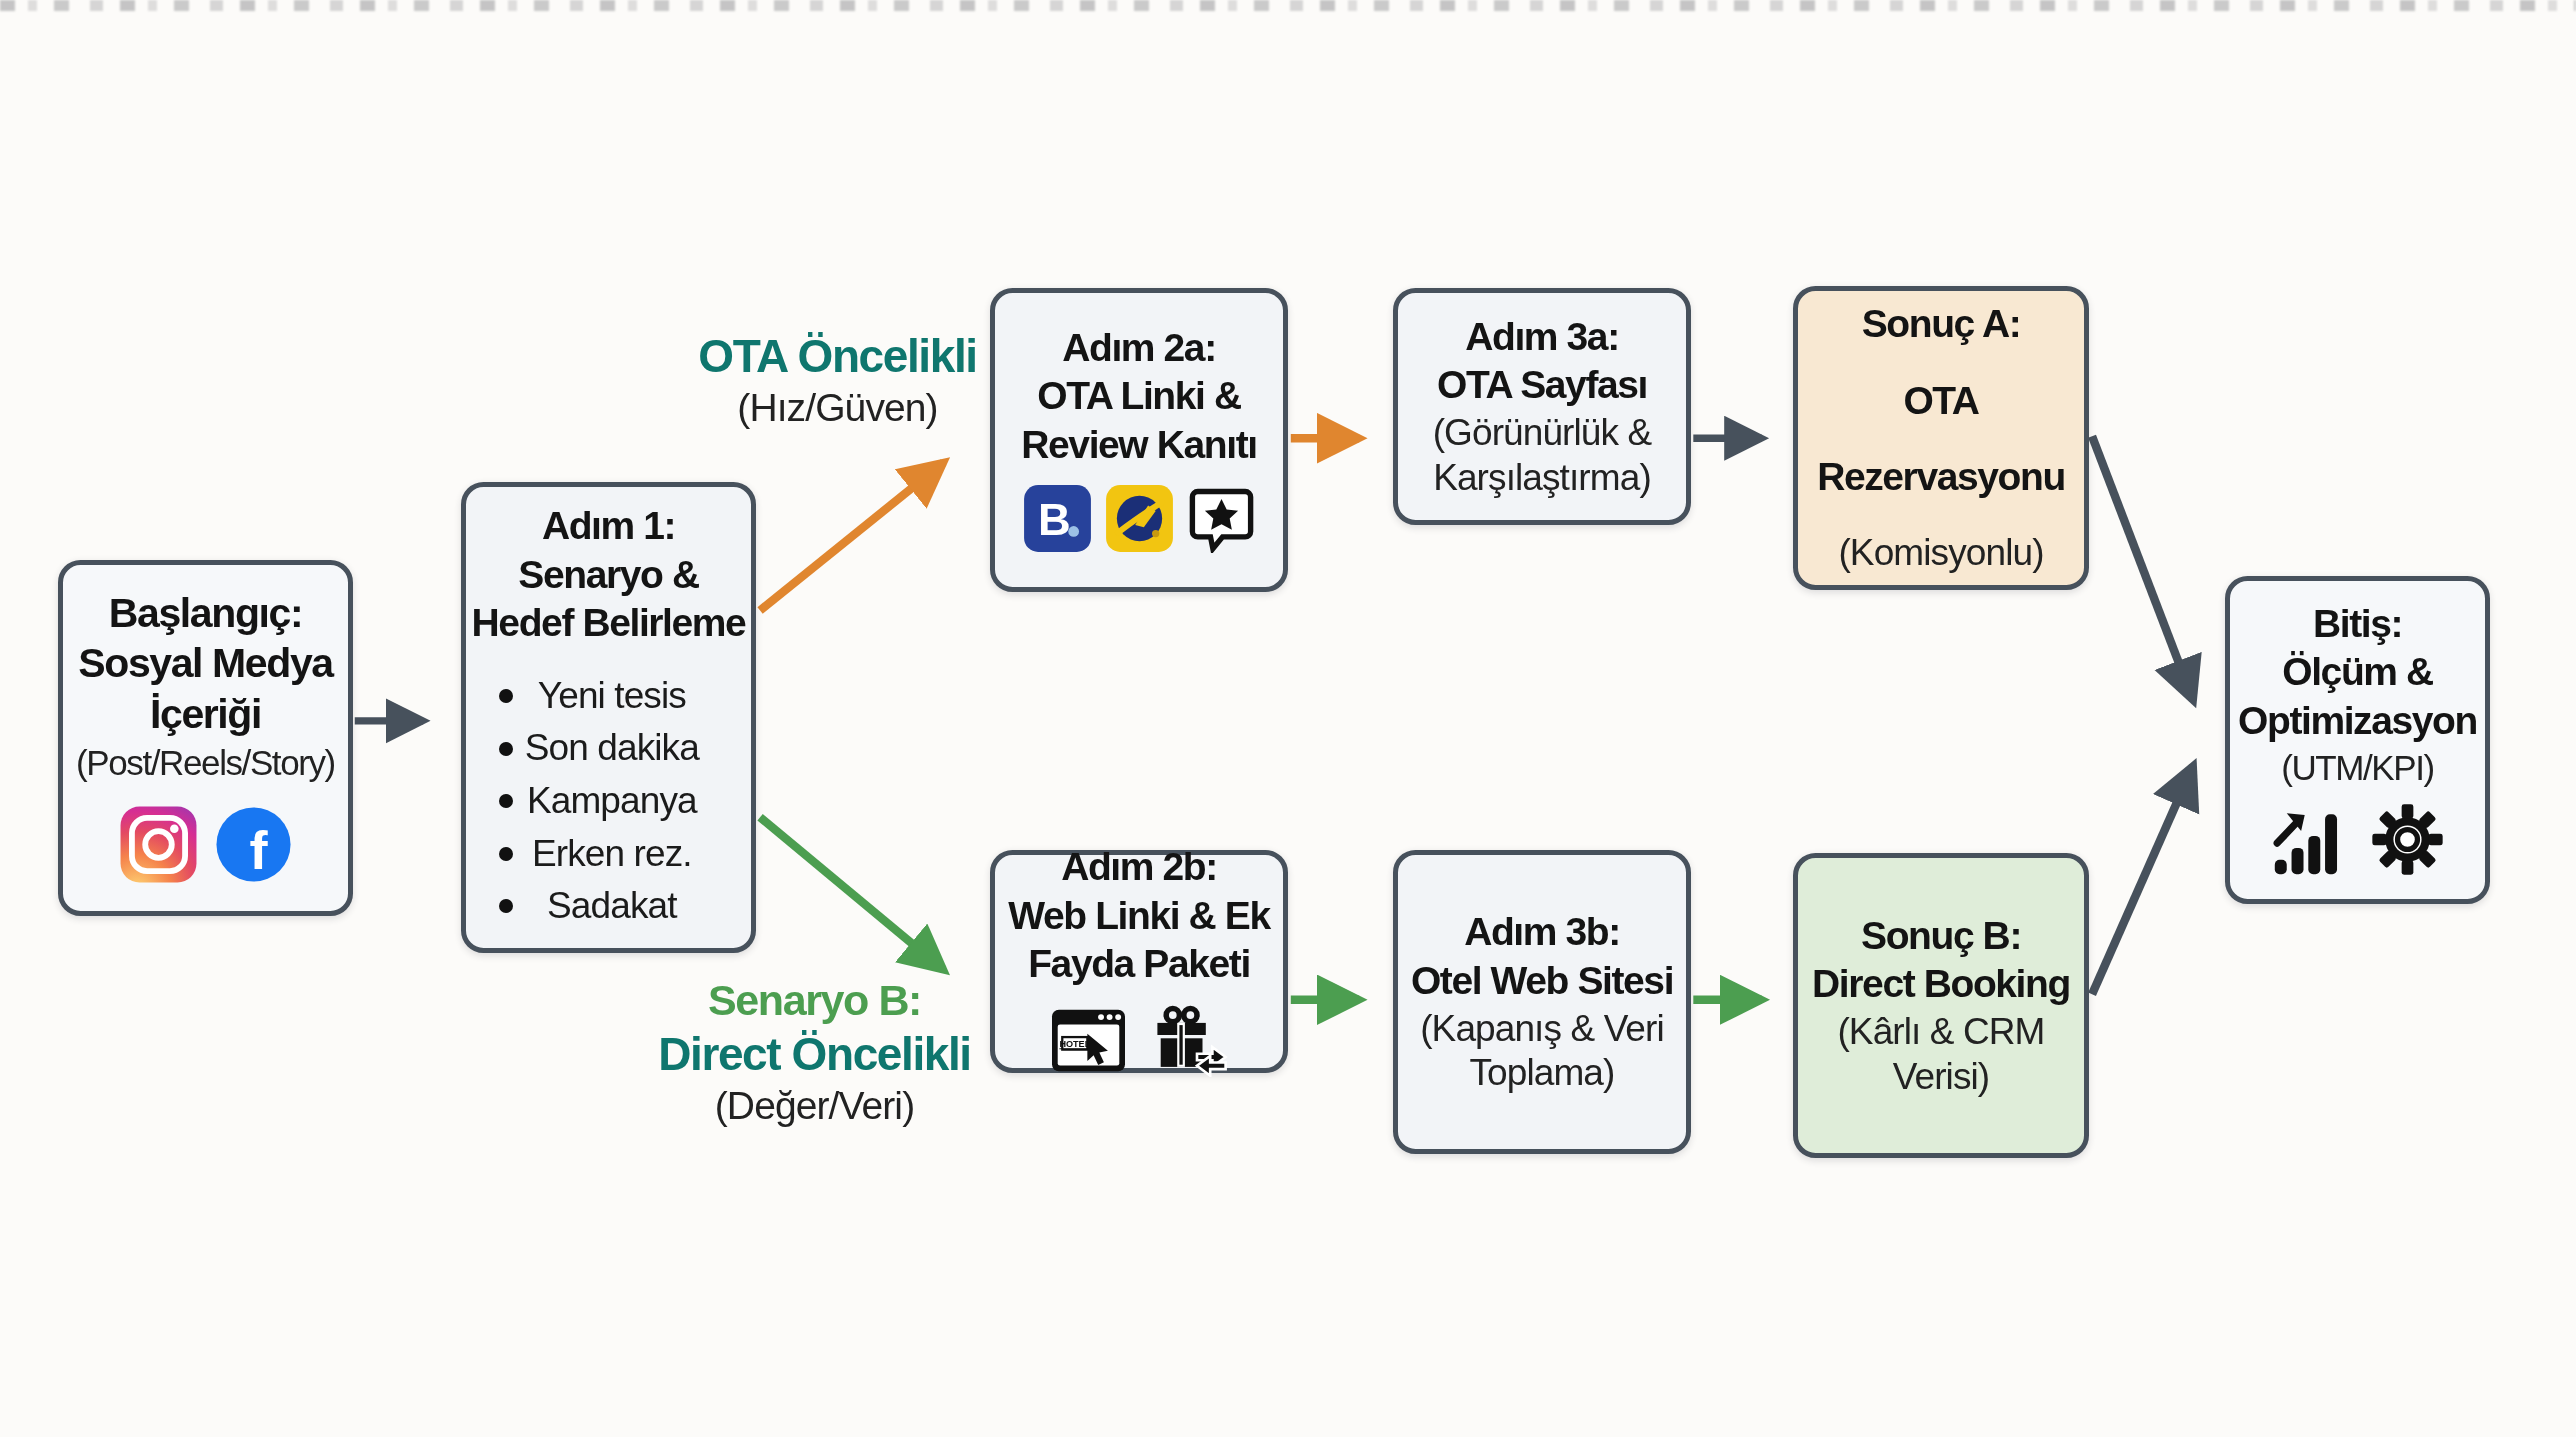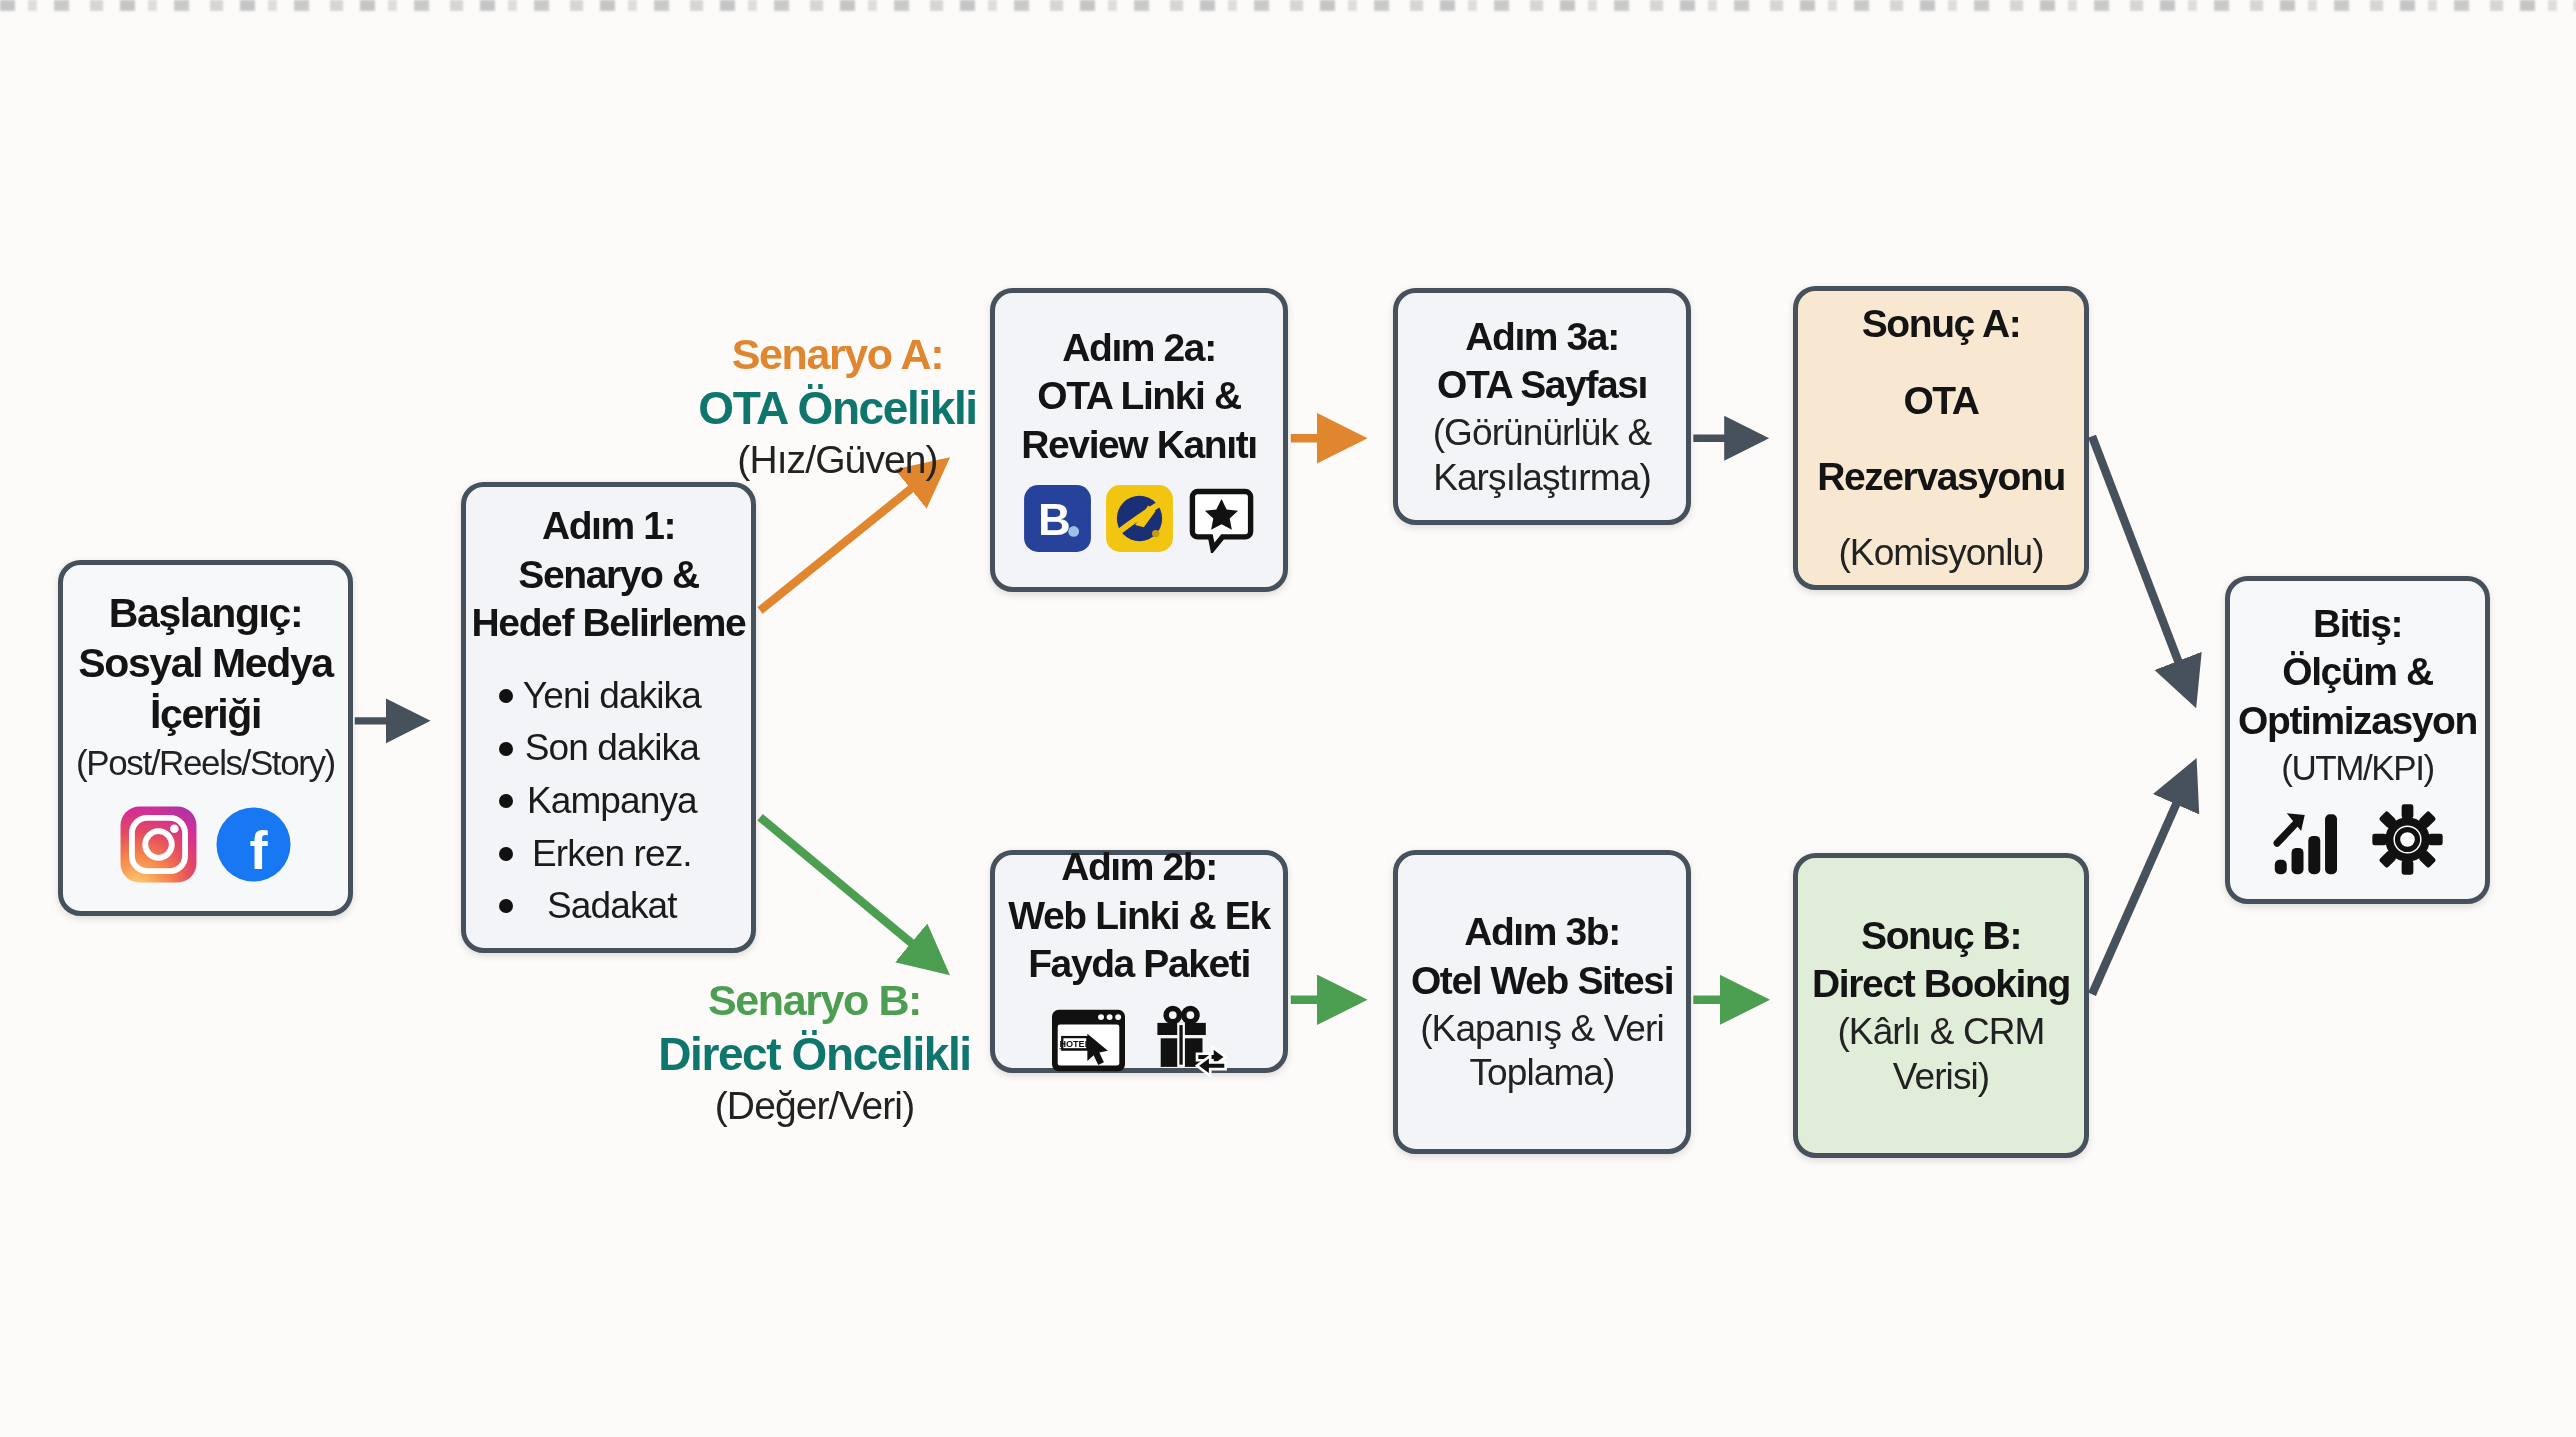--- a/index.html
+++ b/index.html
@@ -120,39 +120,38 @@
     </span>
   </div>
 </div>
 
 <div class="node" style="left:461px;top:482px;width:295px;height:471px;">
   <div class="t-line">Adım 1:</div>
   <div class="t-line">Senaryo &amp;</div>
   <div class="t-line">Hedef Belirleme</div>
   <ul class="bullets">
     <li>
-        <span>Yeni dakika</span>
+        <span>Yeni tesis</span>
       </li>
     <li>
         <span>Son dakika</span>
       </li>
     <li>
         <span>Kampanya</span>
       </li>
     <li>
         <span>Erken rez.</span>
       </li>
     <li>
         <span>Sadakat</span>
       </li>
   </ul>
 </div>
 
 <div class="branch-label bl-a" style="left:655px;top:329px;">
-  <span class="bl-heading">Senaryo A:</span>
   <span class="bl-strong">OTA Öncelikli</span>
   <span class="bl-sub">(Hız/Güven)</span>
 </div>
 
 <div class="branch-label bl-b" style="left:632px;top:975px;">
   <span class="bl-heading">Senaryo B:</span>
   <span class="bl-strong">Direct Öncelikli</span>
   <span class="bl-sub">(Değer/Veri)</span>
 </div>
 

